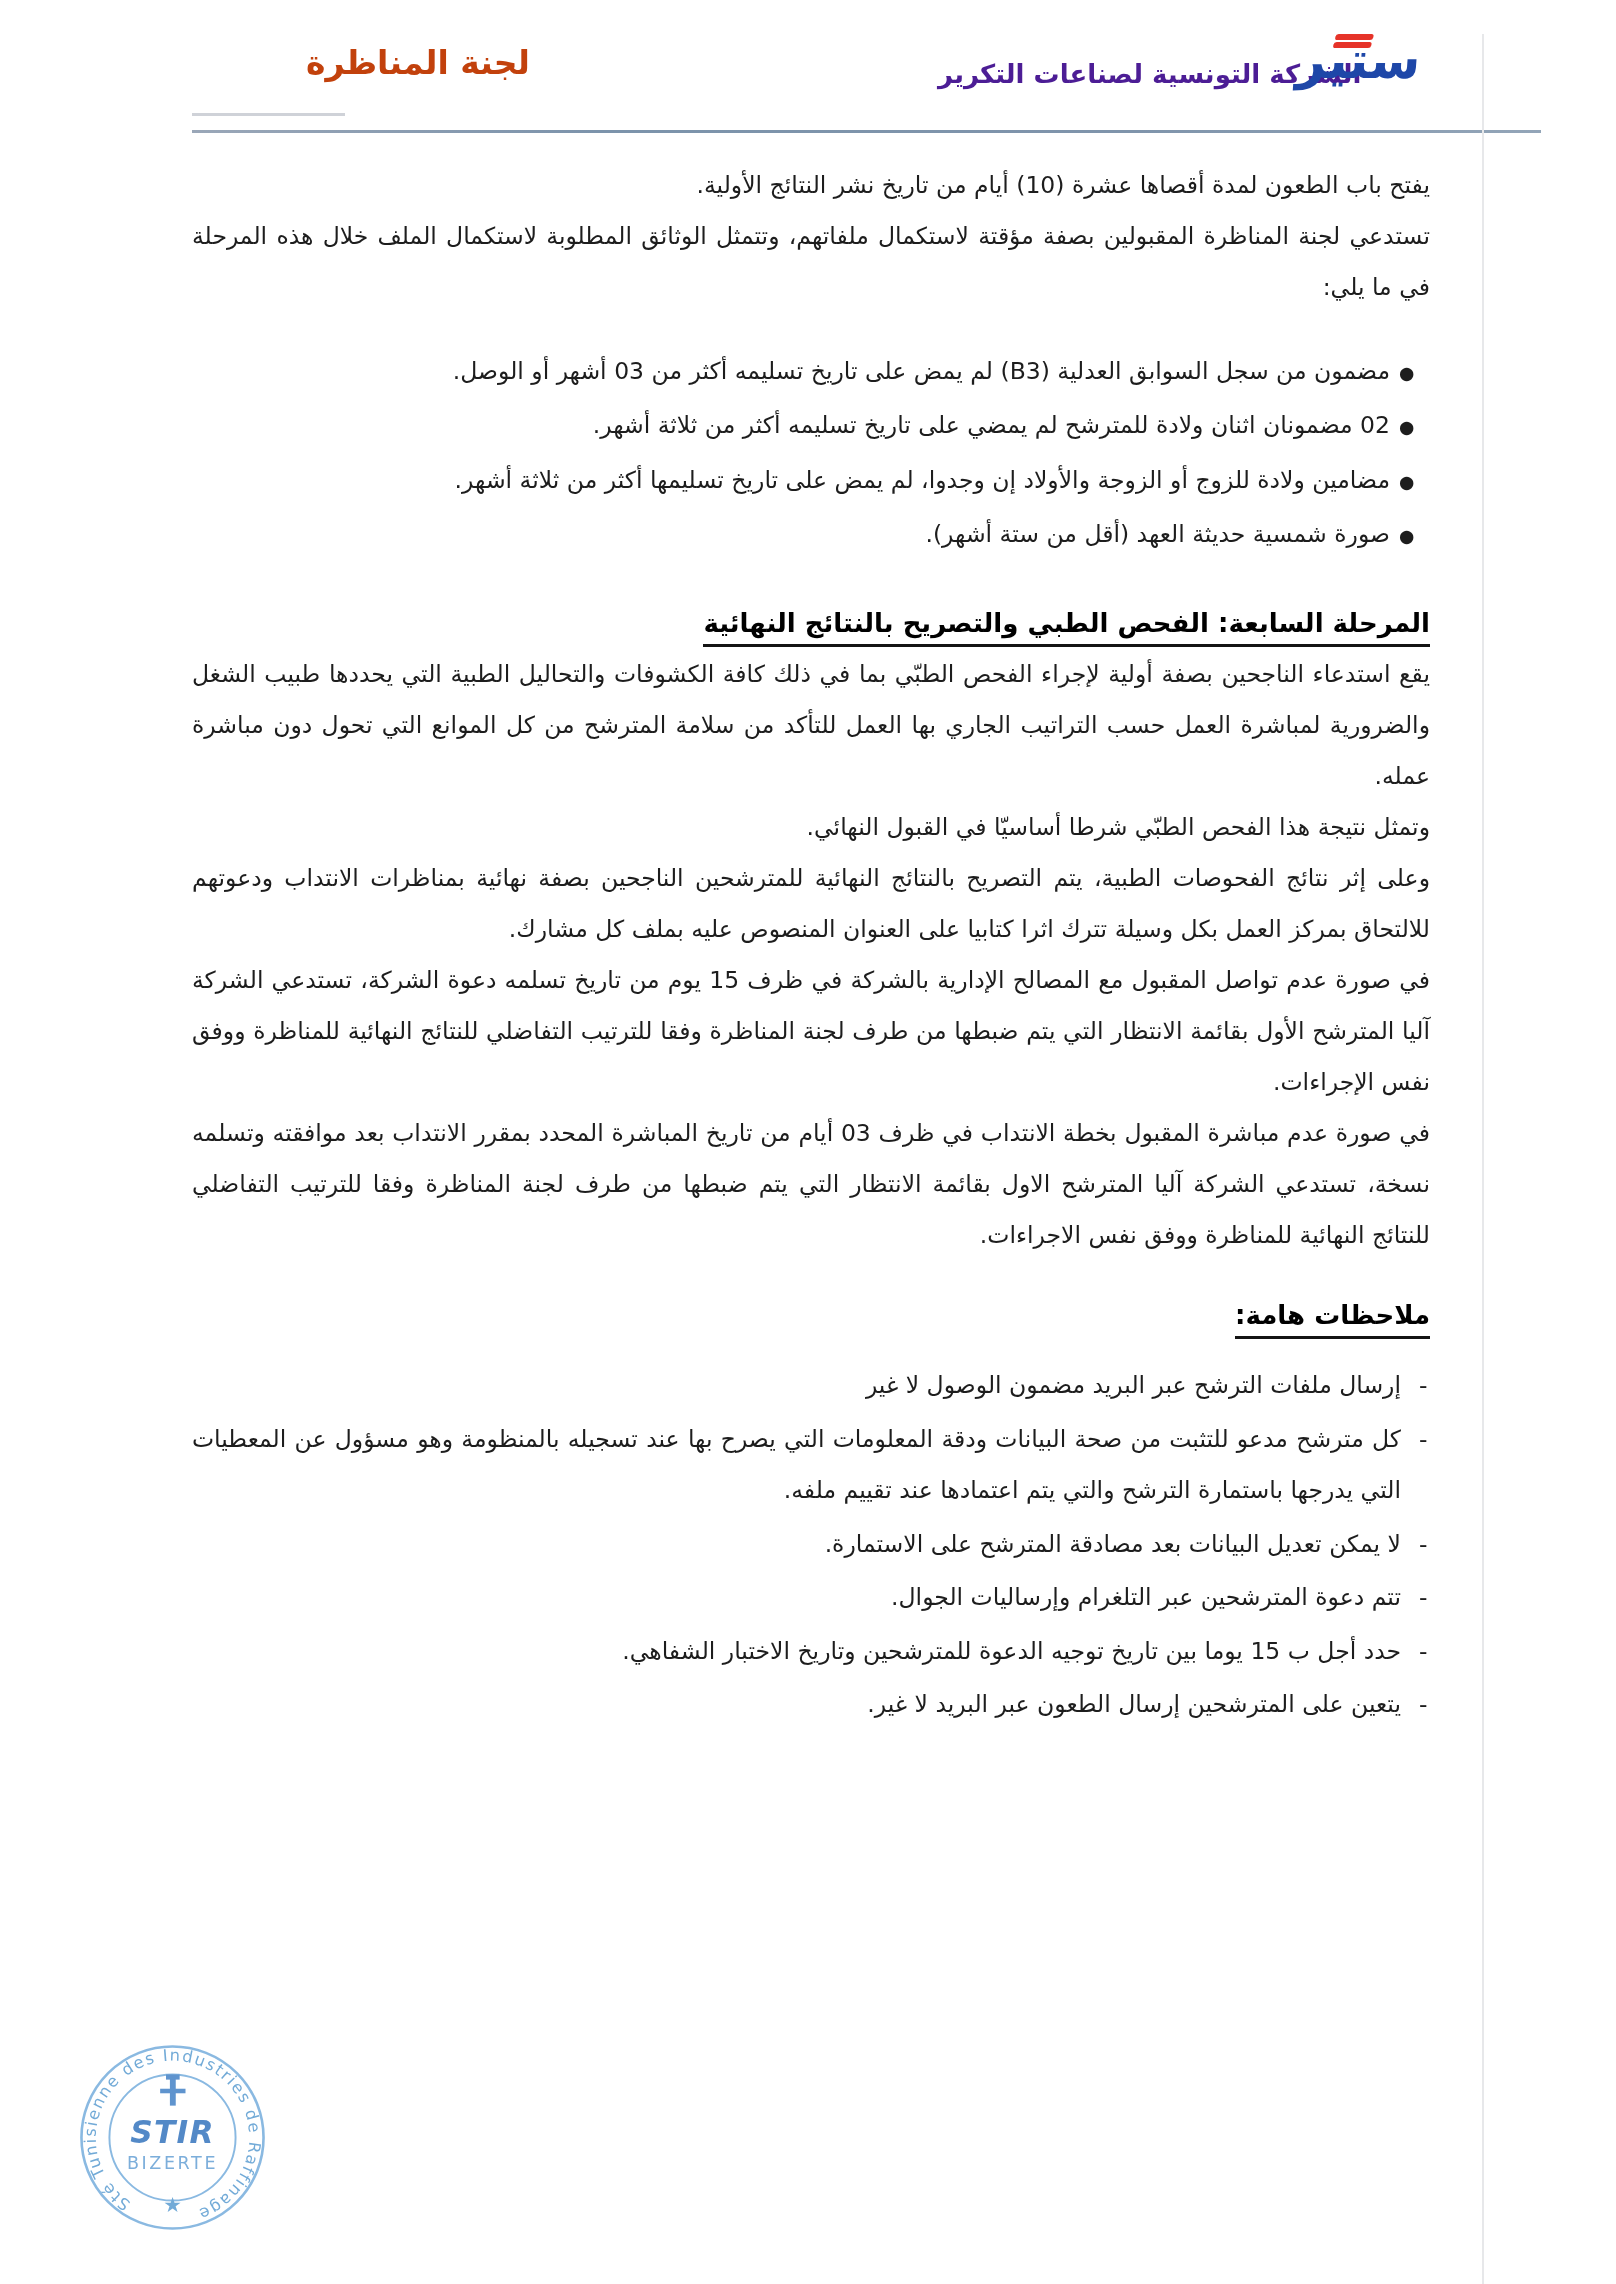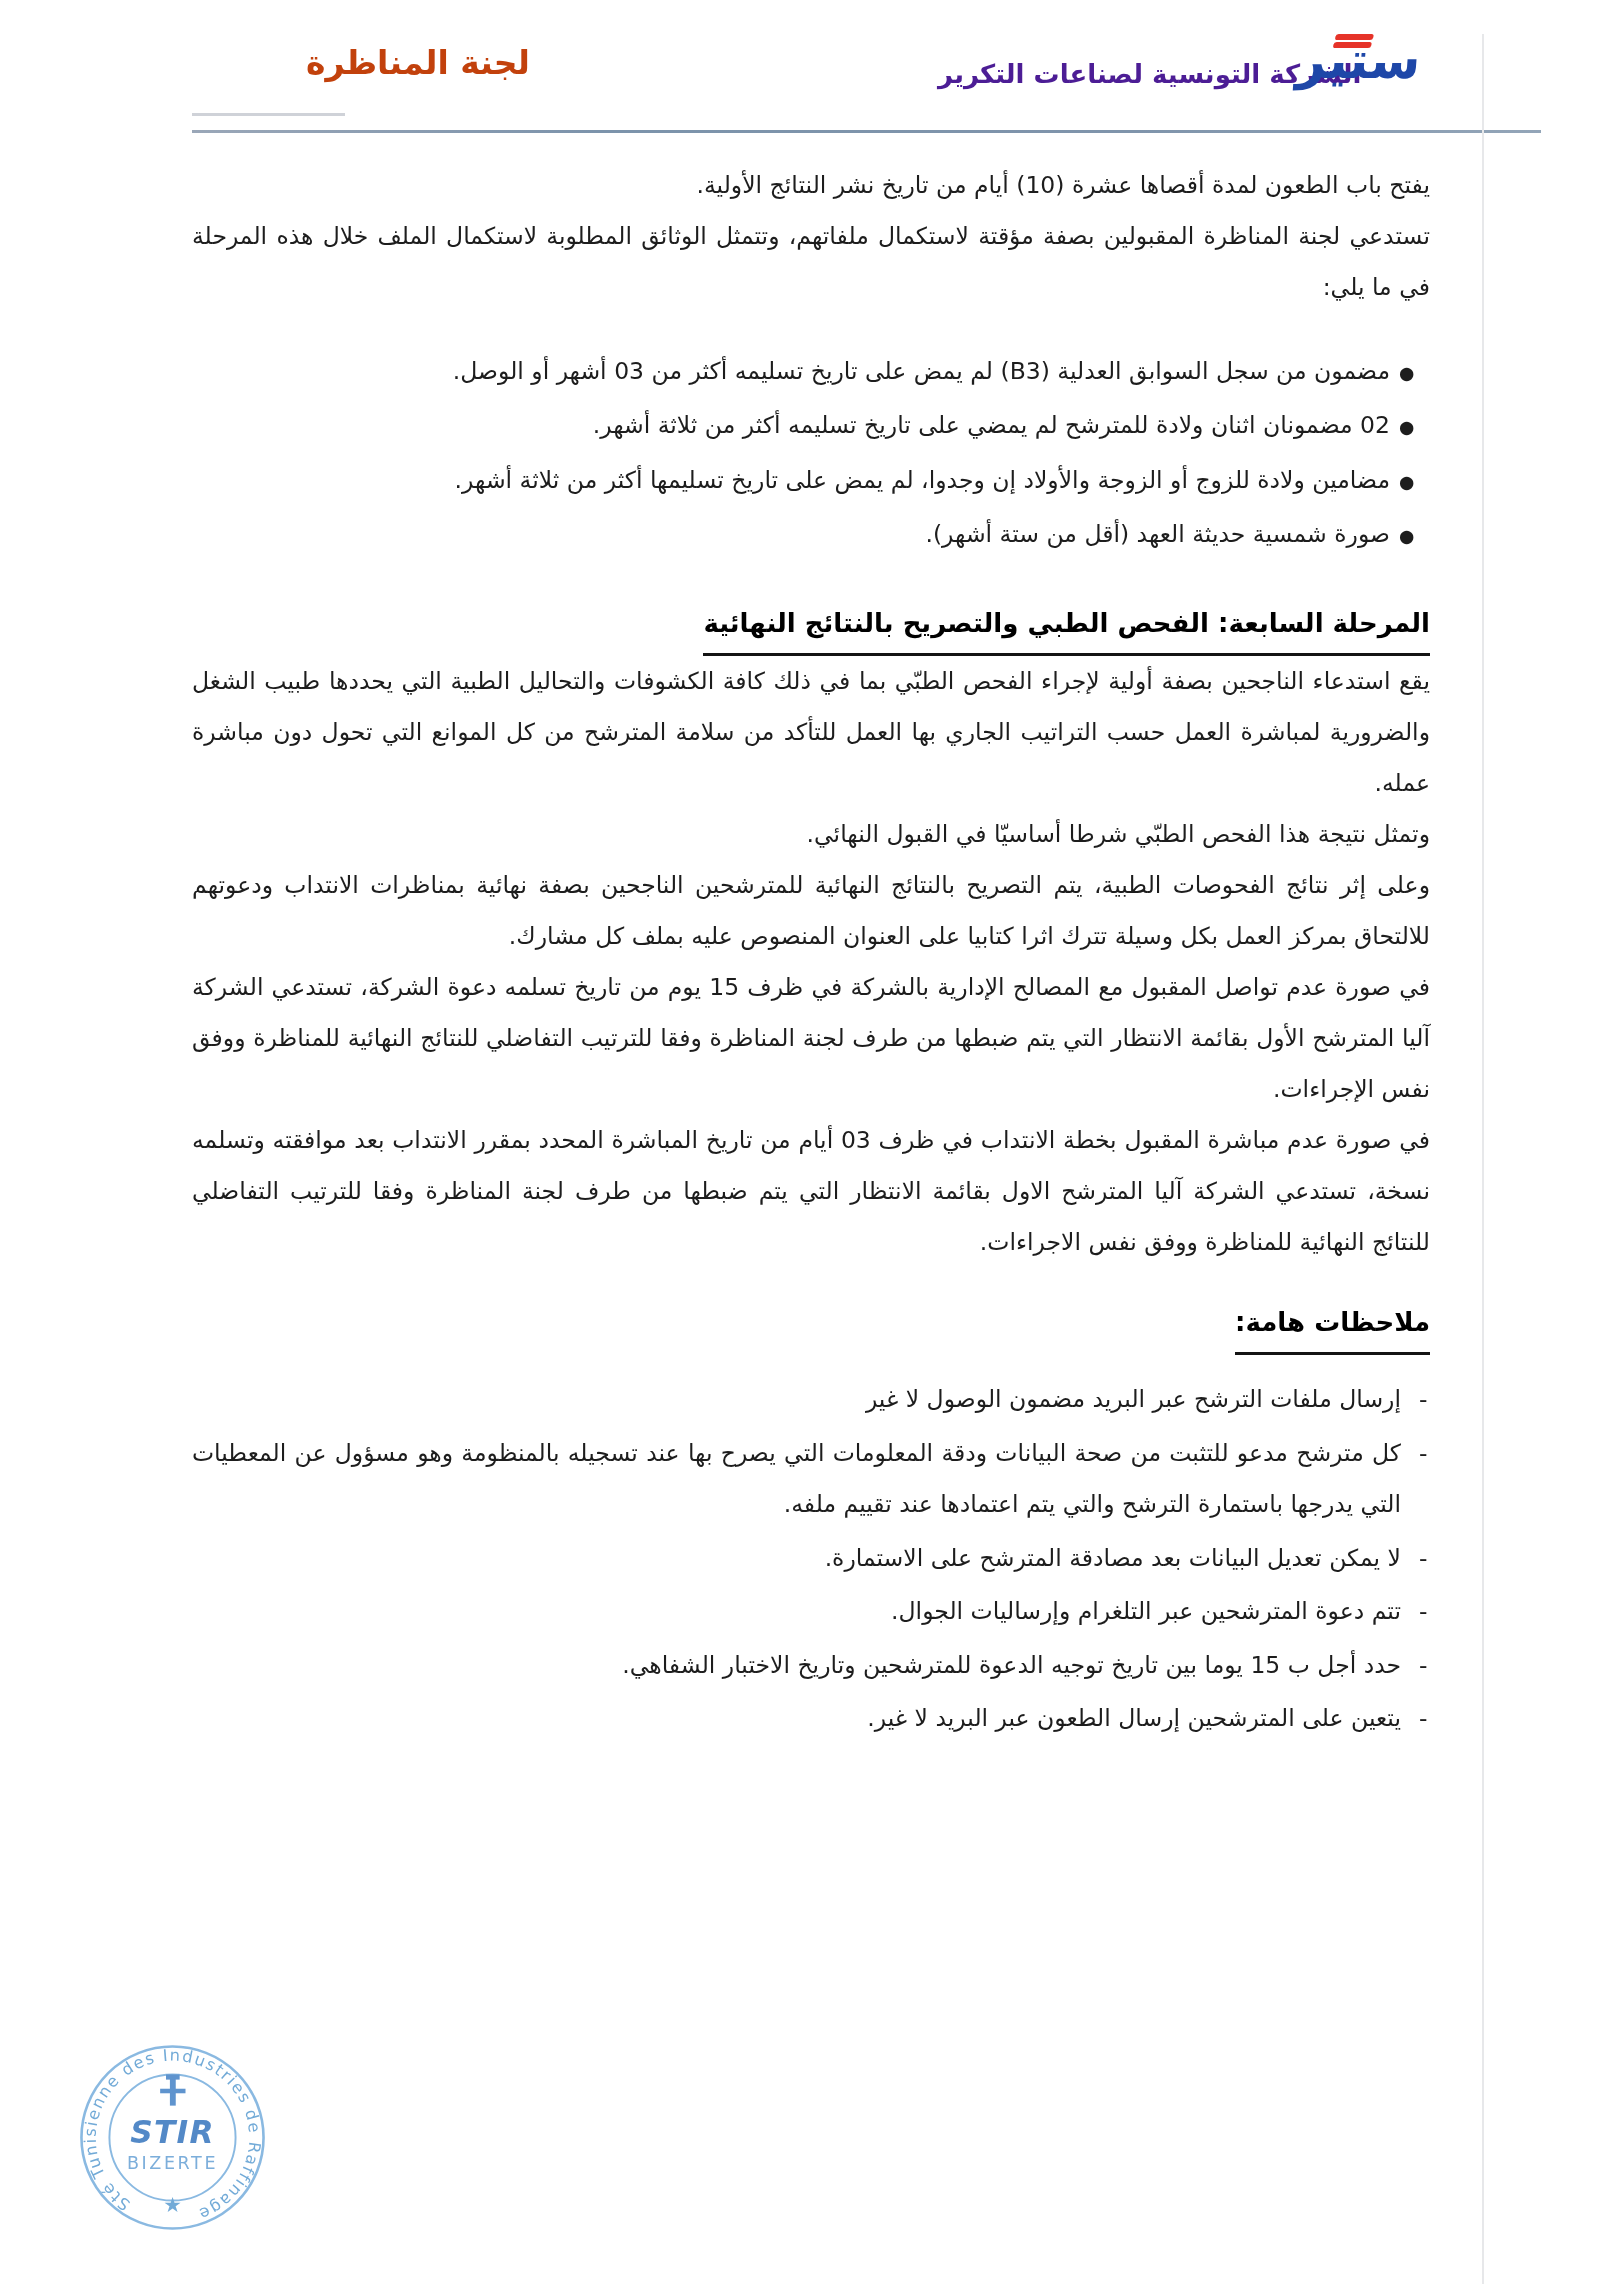--- a/index.html
+++ b/index.html
@@ -33,21 +33,21 @@
   .m-h7{margin-top:36px;}
   .m-s7p1{margin-top:10.4px;}
   .m-s7p2{margin-top:19.5px;}
   .m-s7p3{margin-top:14.3px;}
   .m-s7p4{margin-top:19.5px;}
   .m-s7p5{margin-top:23px;}
   .m-notesh{margin-top:29px;}
   .m-notes{margin-top:19.5px;}
 
   h2{margin:0;font-size:26px;font-weight:bold;color:#000;line-height:51px;}
-  h2 .u{border-bottom:3.3px solid #141414;padding-bottom:12px;display:inline-block;line-height:36px;}
+  h2 .u{border-bottom:3.3px solid #141414;padding-bottom:3px;display:inline-block;line-height:36px;}
 
   .bullet{display:flex;margin-bottom:1.3px;align-items:baseline;}
   .bullet .marker{flex:0 0 40px;padding-right:15.6px;box-sizing:border-box;font-size:17.6px;}
   .bullet .txt{flex:1;text-align:justify;}
 
   .dash{display:flex;margin-bottom:2.6px;align-items:baseline;}
   .dash .marker{flex:0 0 29px;padding-right:2.6px;box-sizing:border-box;font-size:23.5px;}
   .dash .txt{flex:1;text-align:justify;}
 
   

